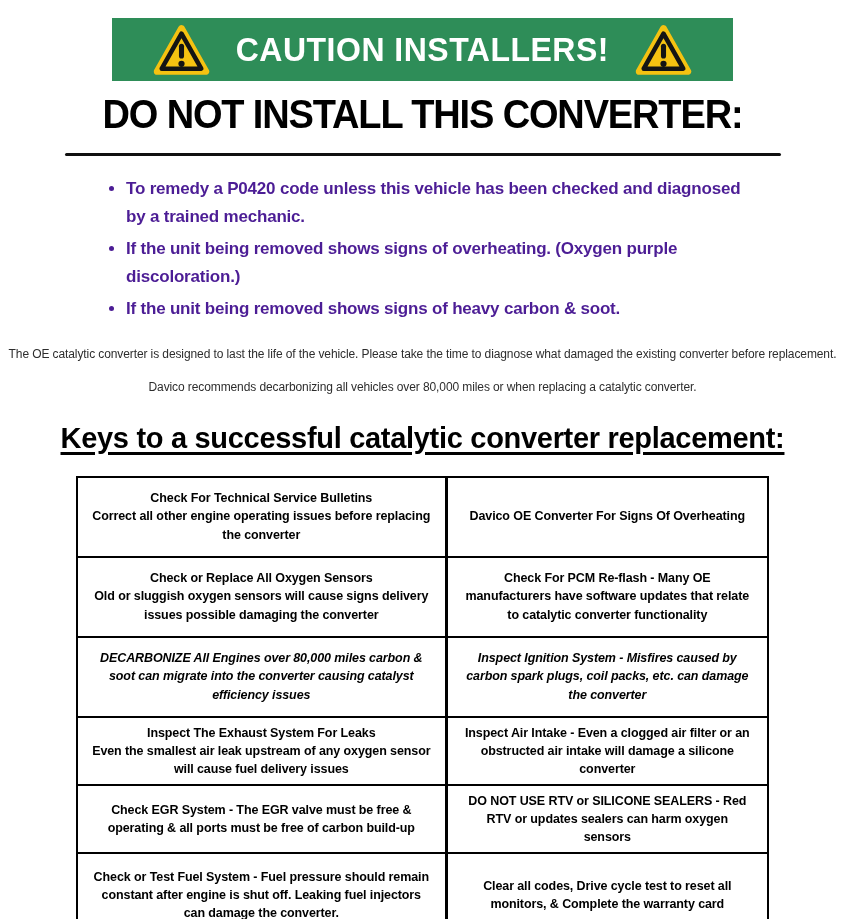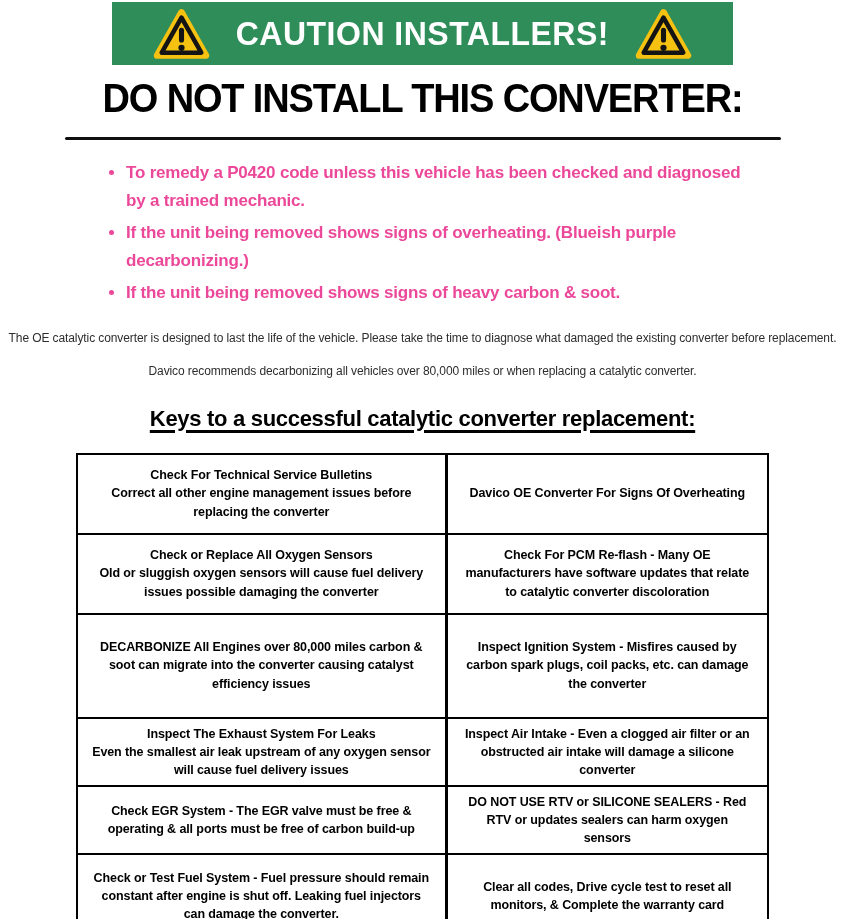--- a/index.html
+++ b/index.html
@@ -2,62 +2,62 @@
 <html><head>
 <meta charset="utf-8">
 <style>
   html,body{margin:0;padding:0;background:#fff;}
   .page{
     width:845px;height:919px;background:#ffffff;overflow:hidden;
     font-family:"Liberation Sans", sans-serif;color:#000;margin:0 auto;position:relative;
   }
   
   .banner{
-    width:621px;height:63px;margin:2px auto 0;background:#2e8d58;
+    width:621px;height:63px;margin:18px auto 0;background:#2e8d58;
     display:flex;align-items:center;justify-content:center;gap:20px;
   }
   .warning-svg{width:57px;height:52px;flex:0 0 auto;}
   .banner-title{
     color:#ffffff;font-size:33px;font-weight:bold;letter-spacing:0.5px;
     transform:scaleX(.97);white-space:nowrap;
   }
   
   .heading{
     text-align:center;font-size:40px;font-weight:bold;margin:11px 0 0;
     letter-spacing:-1.2px;transform:scaleX(.95);
   }
   .rule{width:716px;height:3px;background:#101010;margin:16px auto 0;border-radius:2px;}
   
   .warnings{margin:19px 90px 0 109px;padding-left:17px;}
   .warnings li{
-    font-size:17px;font-weight:bold;line-height:27.5px;margin-bottom:5px;color:#ec4899;
+    font-size:17px;font-weight:bold;line-height:27.5px;margin-bottom:5px;color:#4c1d95;
     letter-spacing:-0.2px;
   }
   
   .advice{
     text-align:center;font-size:12px;line-height:33.5px;margin:15px 8px 0;
     color:#2d2d2d;font-weight:normal;letter-spacing:-0.1px;
   }
   
   .keys{
-    text-align:center;font-size:22px;font-weight:bold;margin:17px 0 0;
+    text-align:center;font-size:29px;font-weight:bold;margin:17px 0 0;
     text-decoration:underline;text-decoration-thickness:2.5px;text-underline-offset:4px;
     letter-spacing:-0.3px;
   }
   
   .tips{border-collapse:collapse;margin:21px auto 0;width:693px;table-layout:fixed;}
   .tips td{
     border:2px solid #000;font-size:12.5px;font-weight:bold;text-align:center;
     vertical-align:middle;padding:6px 14px;line-height:1.45;white-space:pre-line;
     letter-spacing:-0.1px;
   }
   .tips td.left-col{width:49%;border-right-width:3px;}
   .tips tr:nth-child(1){height:80px;}
   .tips tr:nth-child(2){height:80px;}
-  .tips tr:nth-child(3){height:104px;}
+  .tips tr:nth-child(3){height:80px;font-style:italic;}
   .tips tr:nth-child(4){height:62px;}
   .tips tr:nth-child(5){height:48px;}
   .tips tr:nth-child(6){height:83px;}
 </style>
 </head>
 <body>
 
 <div class="page">
 
   <div class="banner">
@@ -75,39 +75,39 @@
       <circle cx="50" cy="70.5" r="5.5" fill="#141414"></circle>
     </svg>
   </div>
 
   <h1 class="heading">DO NOT INSTALL THIS CONVERTER:</h1>
 
   <div class="rule"></div>
 
   <ul class="warnings">
     <li>To remedy a P0420 code unless this vehicle has been checked and diagnosed by a trained mechanic.</li>
-    <li>If the unit being removed shows signs of overheating. (Blueish purple decarbonizing.)</li>
+    <li>If the unit being removed shows signs of overheating. (Oxygen purple discoloration.)</li>
     <li>If the unit being removed shows signs of heavy carbon &amp; soot.</li>
   </ul>
 
   <p class="advice">The OE catalytic converter is designed to last the life of the vehicle. Please take the time to diagnose what damaged the existing converter before replacement. Davico recommends decarbonizing all vehicles over 80,000 miles or when replacing a catalytic converter.</p>
 
   <h2 class="keys">Keys to a successful catalytic converter replacement:</h2>
 
   <table class="tips">
     <tbody>
       <tr>
         <td class="left-col">Check For Technical Service Bulletins
-Correct all other engine management issues before replacing the converter</td>
+Correct all other engine operating issues before replacing the converter</td>
         <td>Davico OE Converter For Signs Of Overheating</td>
       </tr>
       <tr>
         <td class="left-col">Check or Replace All Oxygen Sensors
-Old or sluggish oxygen sensors will cause fuel delivery issues possible damaging the converter</td>
-        <td>Check For PCM Re-flash - Many OE manufacturers have software updates that relate to catalytic converter discoloration</td>
+Old or sluggish oxygen sensors will cause signs delivery issues possible damaging the converter</td>
+        <td>Check For PCM Re-flash - Many OE manufacturers have software updates that relate to catalytic converter functionality</td>
       </tr>
       <tr>
         <td class="left-col">DECARBONIZE All Engines over 80,000 miles carbon &amp; soot can migrate into the converter causing catalyst efficiency issues</td>
         <td>Inspect Ignition System - Misfires caused by carbon spark plugs, coil packs, etc. can damage the converter</td>
       </tr>
       <tr>
         <td class="left-col">Inspect The Exhaust System For Leaks
 Even the smallest air leak upstream of any oxygen sensor will cause fuel delivery issues</td>
         <td>Inspect Air Intake - Even a clogged air filter or an obstructed air intake will damage a silicone converter</td>
       </tr>

